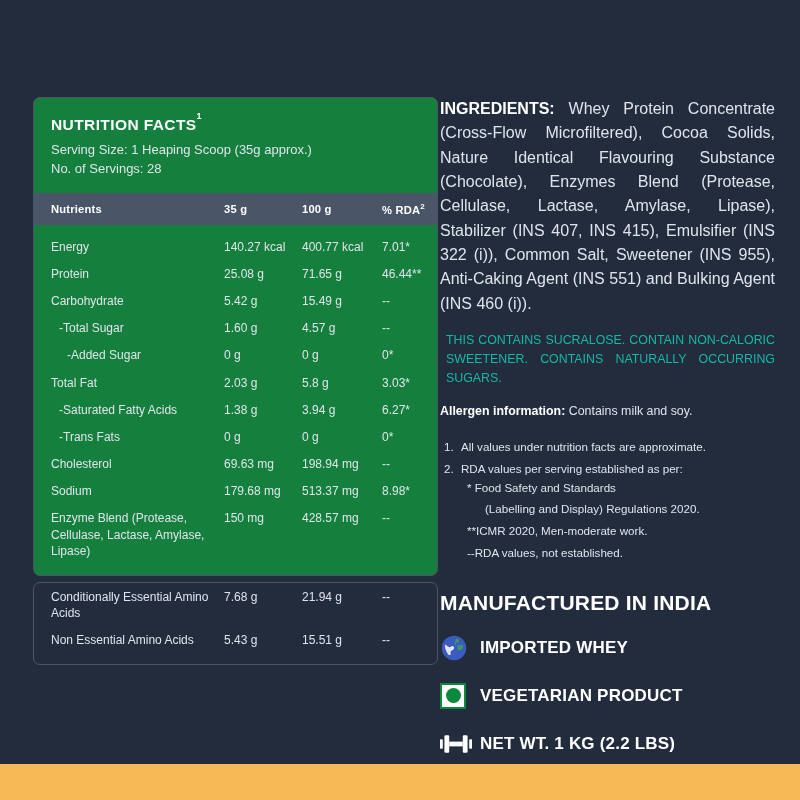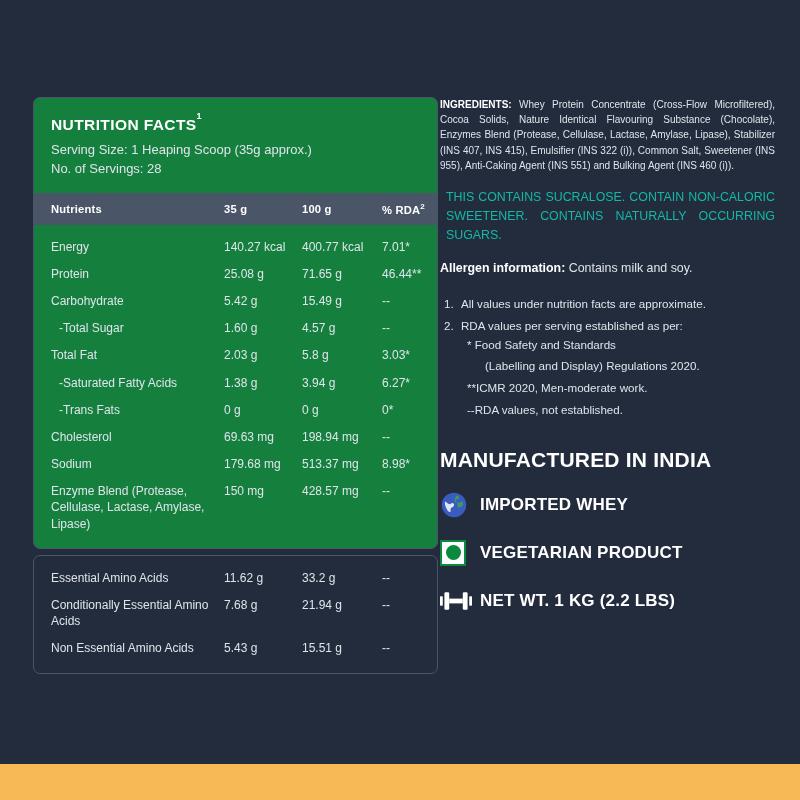--- a/index.html
+++ b/index.html
@@ -109,21 +109,21 @@
     background: #232c3d;
   }
 
   
   .right-col {
     width: 360px;
     padding: 97px 25px 0 0;
     box-sizing: border-box;
   }
   .para {
-    font-size: 10px;
+    font-size: 16px;
     line-height: 1.52;
     color: #dfe4ec;
     text-align: justify;
     margin: 0 0 15px 0;
   }
   .para b { color: #ffffff; font-weight: bold; }
   .para-caps {
     font-size: 12.4px;
     line-height: 1.52;
     color: #14b8a6;
@@ -242,20 +242,26 @@
               <td>15.49 g</td>
               <td>--</td>
             </tr>
             <tr>
               <td class="c0 ind1">-Total Sugar</td>
               <td>1.60 g</td>
               <td>4.57 g</td>
               <td>--</td>
             </tr>
             <tr>
+              <td class="c0 ind2">-Added Sugar</td>
+              <td>0 g</td>
+              <td>0 g</td>
+              <td>0*</td>
+            </tr>
+            <tr>
               <td class="c0">Total Fat</td>
               <td>2.03 g</td>
               <td>5.8 g</td>
               <td>3.03*</td>
             </tr>
             <tr>
               <td class="c0 ind1">-Saturated Fatty Acids</td>
               <td>1.38 g</td>
               <td>3.94 g</td>
               <td>6.27*</td>
@@ -290,26 +296,20 @@
 
     <div class="nf-card-2">
       <table class="nf-table">
         <colgroup>
           <col class="col0">
             <col class="col1">
             <col class="col2">
             <col class="col3">
         </colgroup>
         <tbody id="amino-rows">
-            <tr class="first-row">
-              <td class="c0">Essential Amino Acids</td>
-              <td>11.62 g</td>
-              <td>33.2 g</td>
-              <td>--</td>
-            </tr>
             <tr>
               <td class="c0">Conditionally Essential Amino Acids</td>
               <td>7.68 g</td>
               <td>21.94 g</td>
               <td>--</td>
             </tr>
             <tr class=" last-row">
               <td class="c0">Non Essential Amino Acids</td>
               <td>5.43 g</td>
               <td>15.51 g</td>

